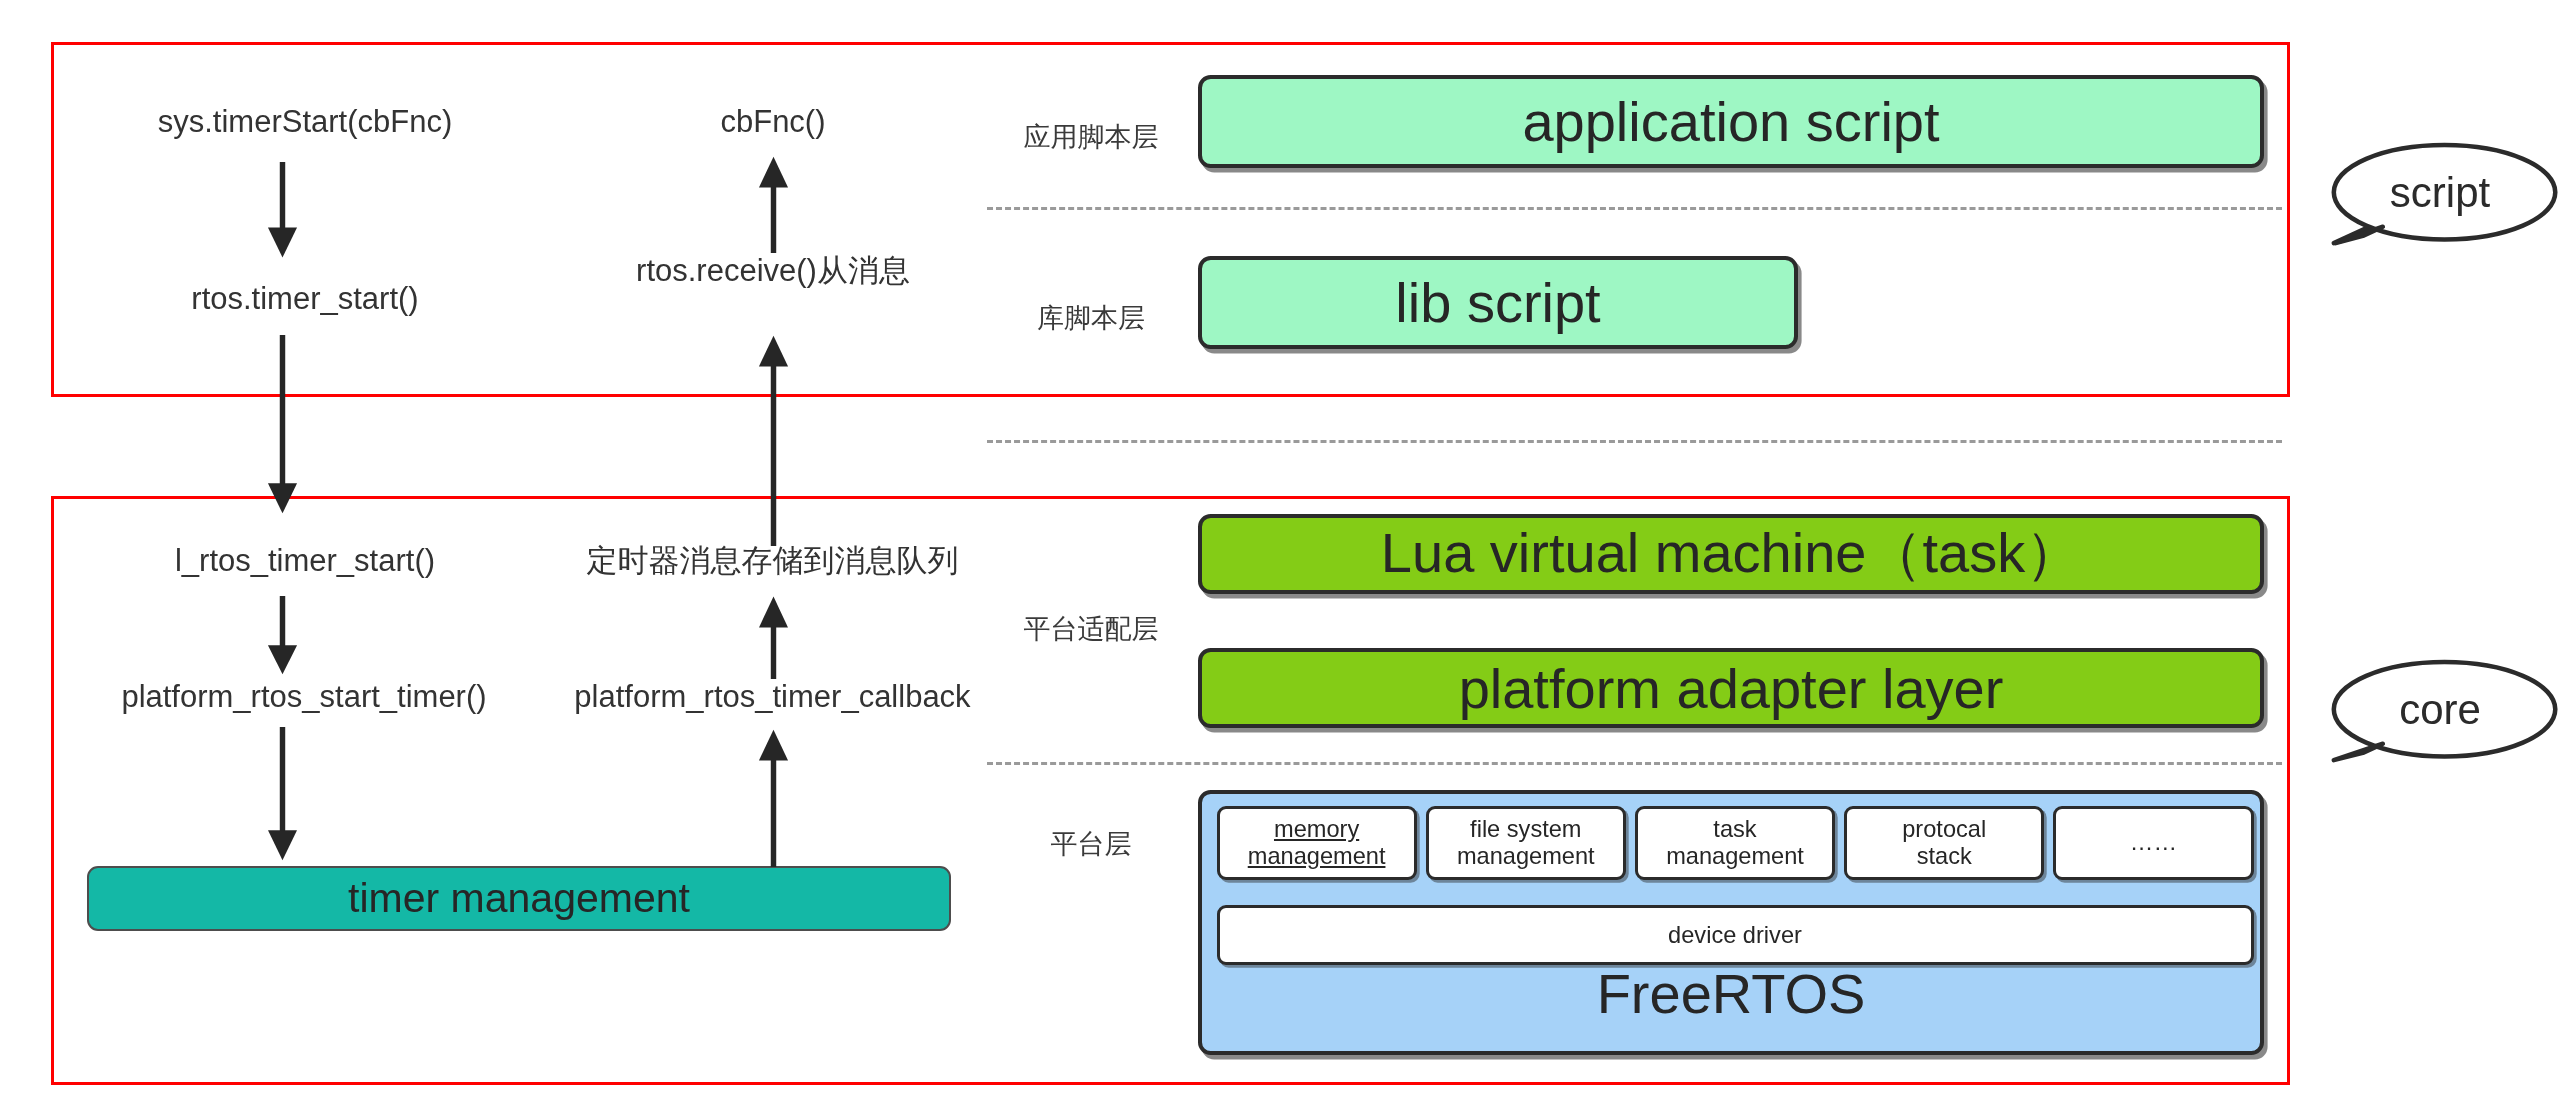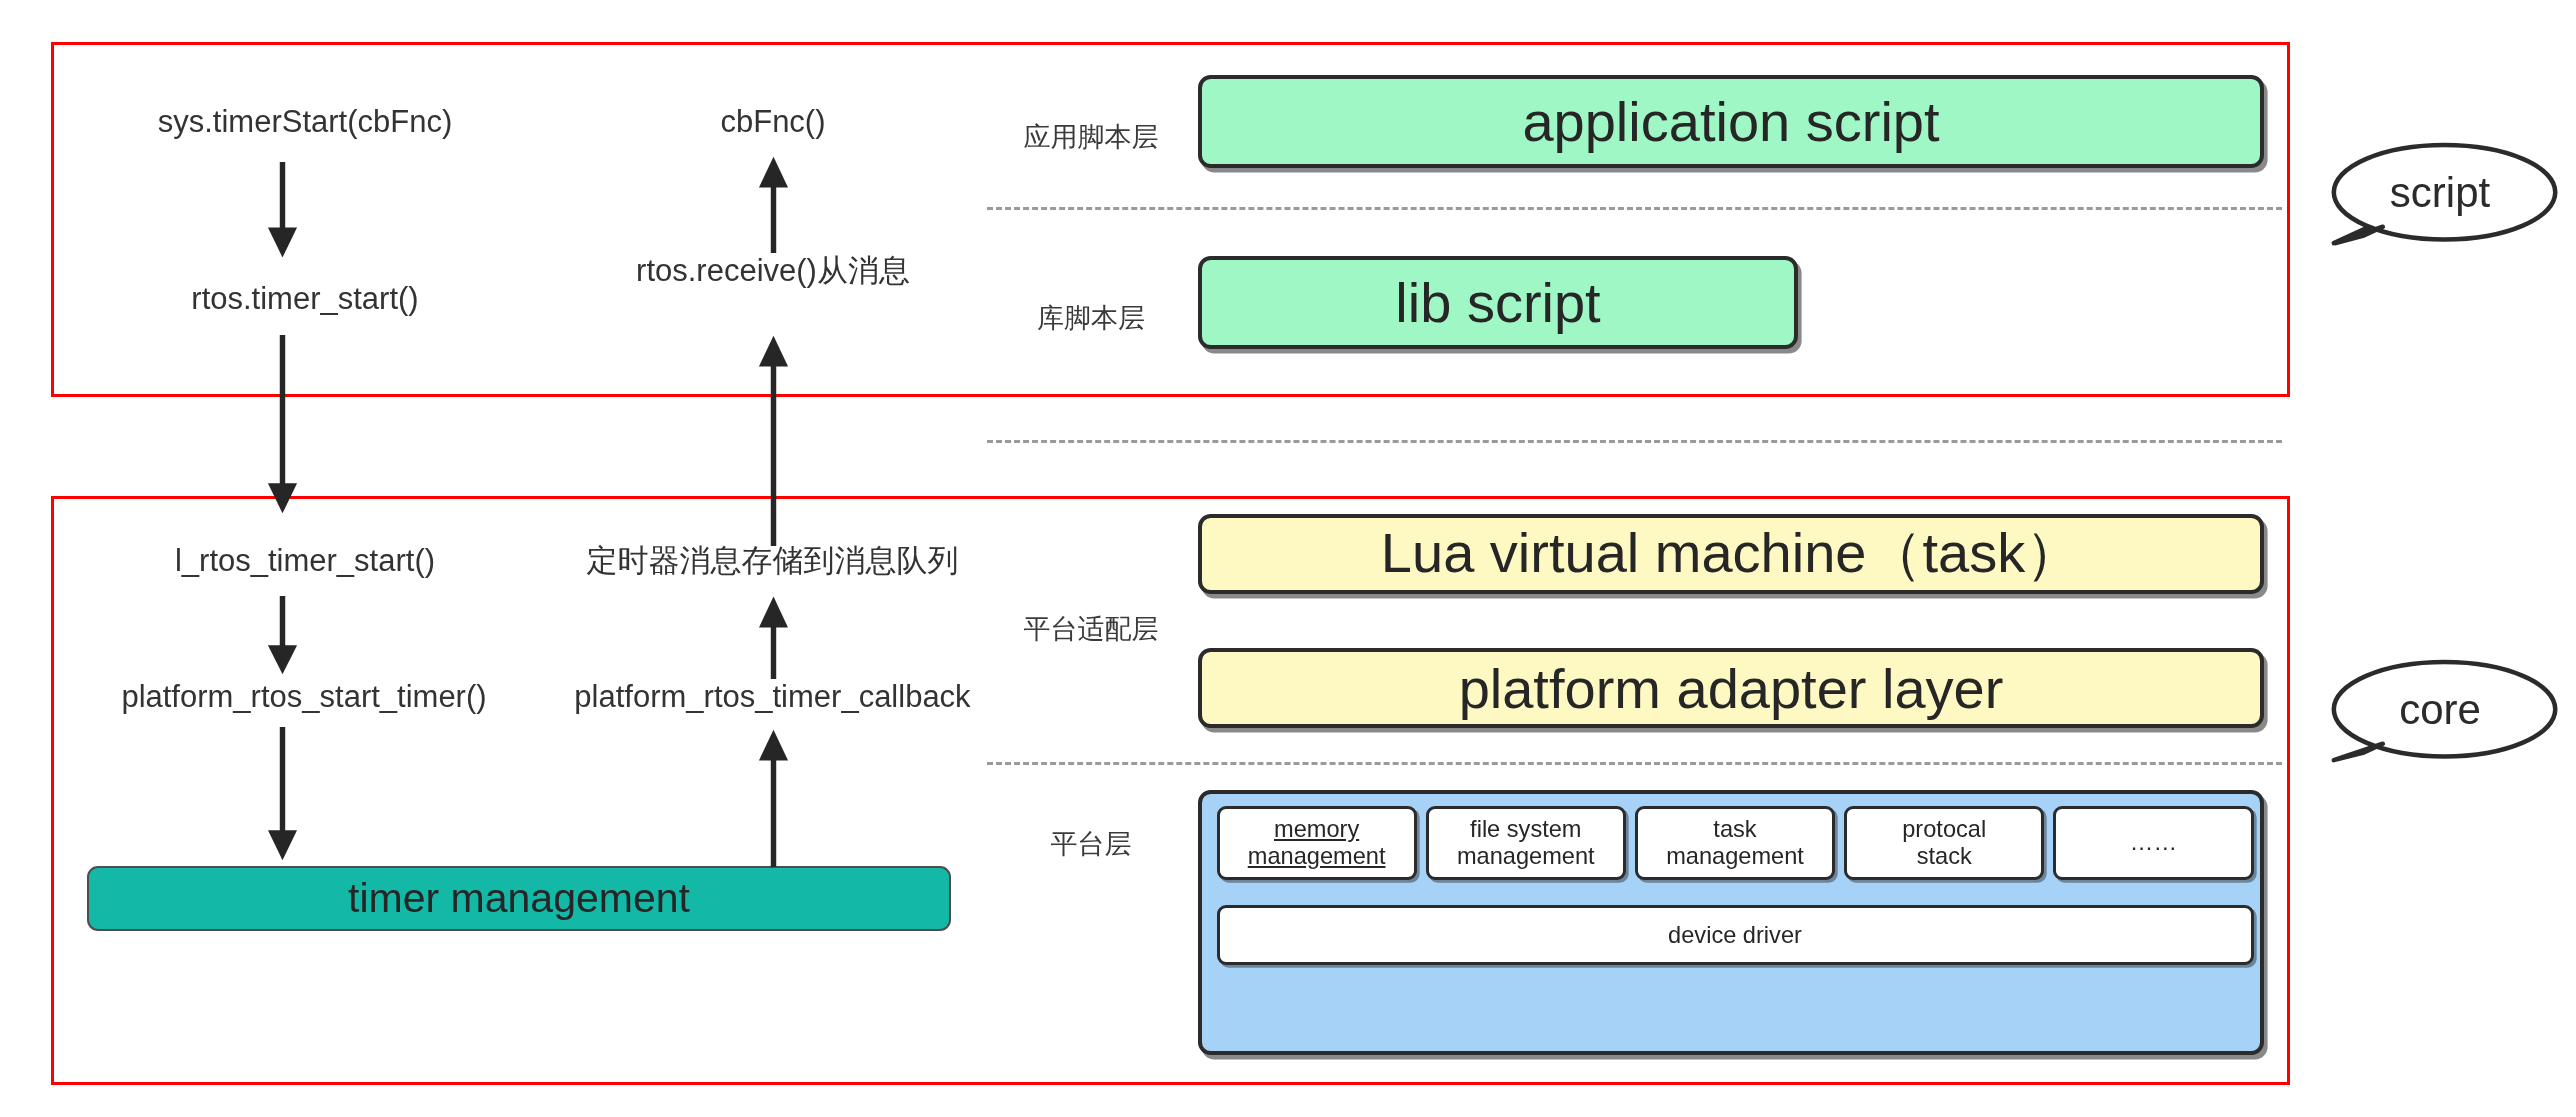--- a/index.html
+++ b/index.html
@@ -46,21 +46,21 @@
   .block{
     box-sizing:border-box;
     border:4.5px solid #2b2b2b;
     border-radius:12.7px;
     display:flex;align-items:center;justify-content:center;
     box-shadow:3.6px 4.5px 0 rgba(40,40,40,.55);
     text-align:center;
     font-weight:400;
   }
   .block.green{background:#9ef7c4;}
-  .block.yellow{background:#fef9c3;}
+  .block.yellow{background:#84cc16;}
   .block.blue{background:#a6d2f8;}
   .block.white{background:#ffffff;}
 
   .block-big{font-size:56px;}
   .block-sm{font-size:23.6px;}
 
   
   .thinbox{
     box-sizing:border-box;
     border:2.7px solid #4d4d4d;
@@ -124,20 +124,21 @@
 management</div>
       <div class="block white block-sm" style="flex:1;height:74px;border-width:3.6px;border-radius:9px;box-shadow:2.7px 2.7px 0 rgba(40,40,40,.45);white-space:pre-line;">task
 management</div>
       <div class="block white block-sm" style="flex:1;height:74px;border-width:3.6px;border-radius:9px;box-shadow:2.7px 2.7px 0 rgba(40,40,40,.45);white-space:pre-line;">protocal
 stack</div>
       <div class="block white block-sm" style="flex:1;height:74px;border-width:3.6px;border-radius:9px;box-shadow:2.7px 2.7px 0 rgba(40,40,40,.45);white-space:pre-line;">……</div>
     </div>
 
     <div class="abs block white block-sm" style="left:14.5px;top:95px;width:1037px;height:60px;border-width:3.6px;border-radius:9px;box-shadow:2.7px 2.7px 0 rgba(40,40,40,.45);margin-top:16px;">device driver</div>
 
+    <div class="abs" style="left:0;top:167px;width:100%;text-align:center;font-size:56px;color:#262626;">FreeRTOS</div>
   </div>
 
   <div class="abs thinbox" style="left:87px;top:866px;width:864px;height:65px;">timer management</div>
 
   <div class="abs txt" style="left:55px;top:102px;width:500px;">sys.timerStart(cbFnc)</div>
 
   <div class="abs txt" style="left:55px;top:279px;width:500px;">rtos.timer_start()</div>
 
   <div class="abs txt" style="left:55px;top:541px;width:500px;">l_rtos_timer_start()</div>
 

